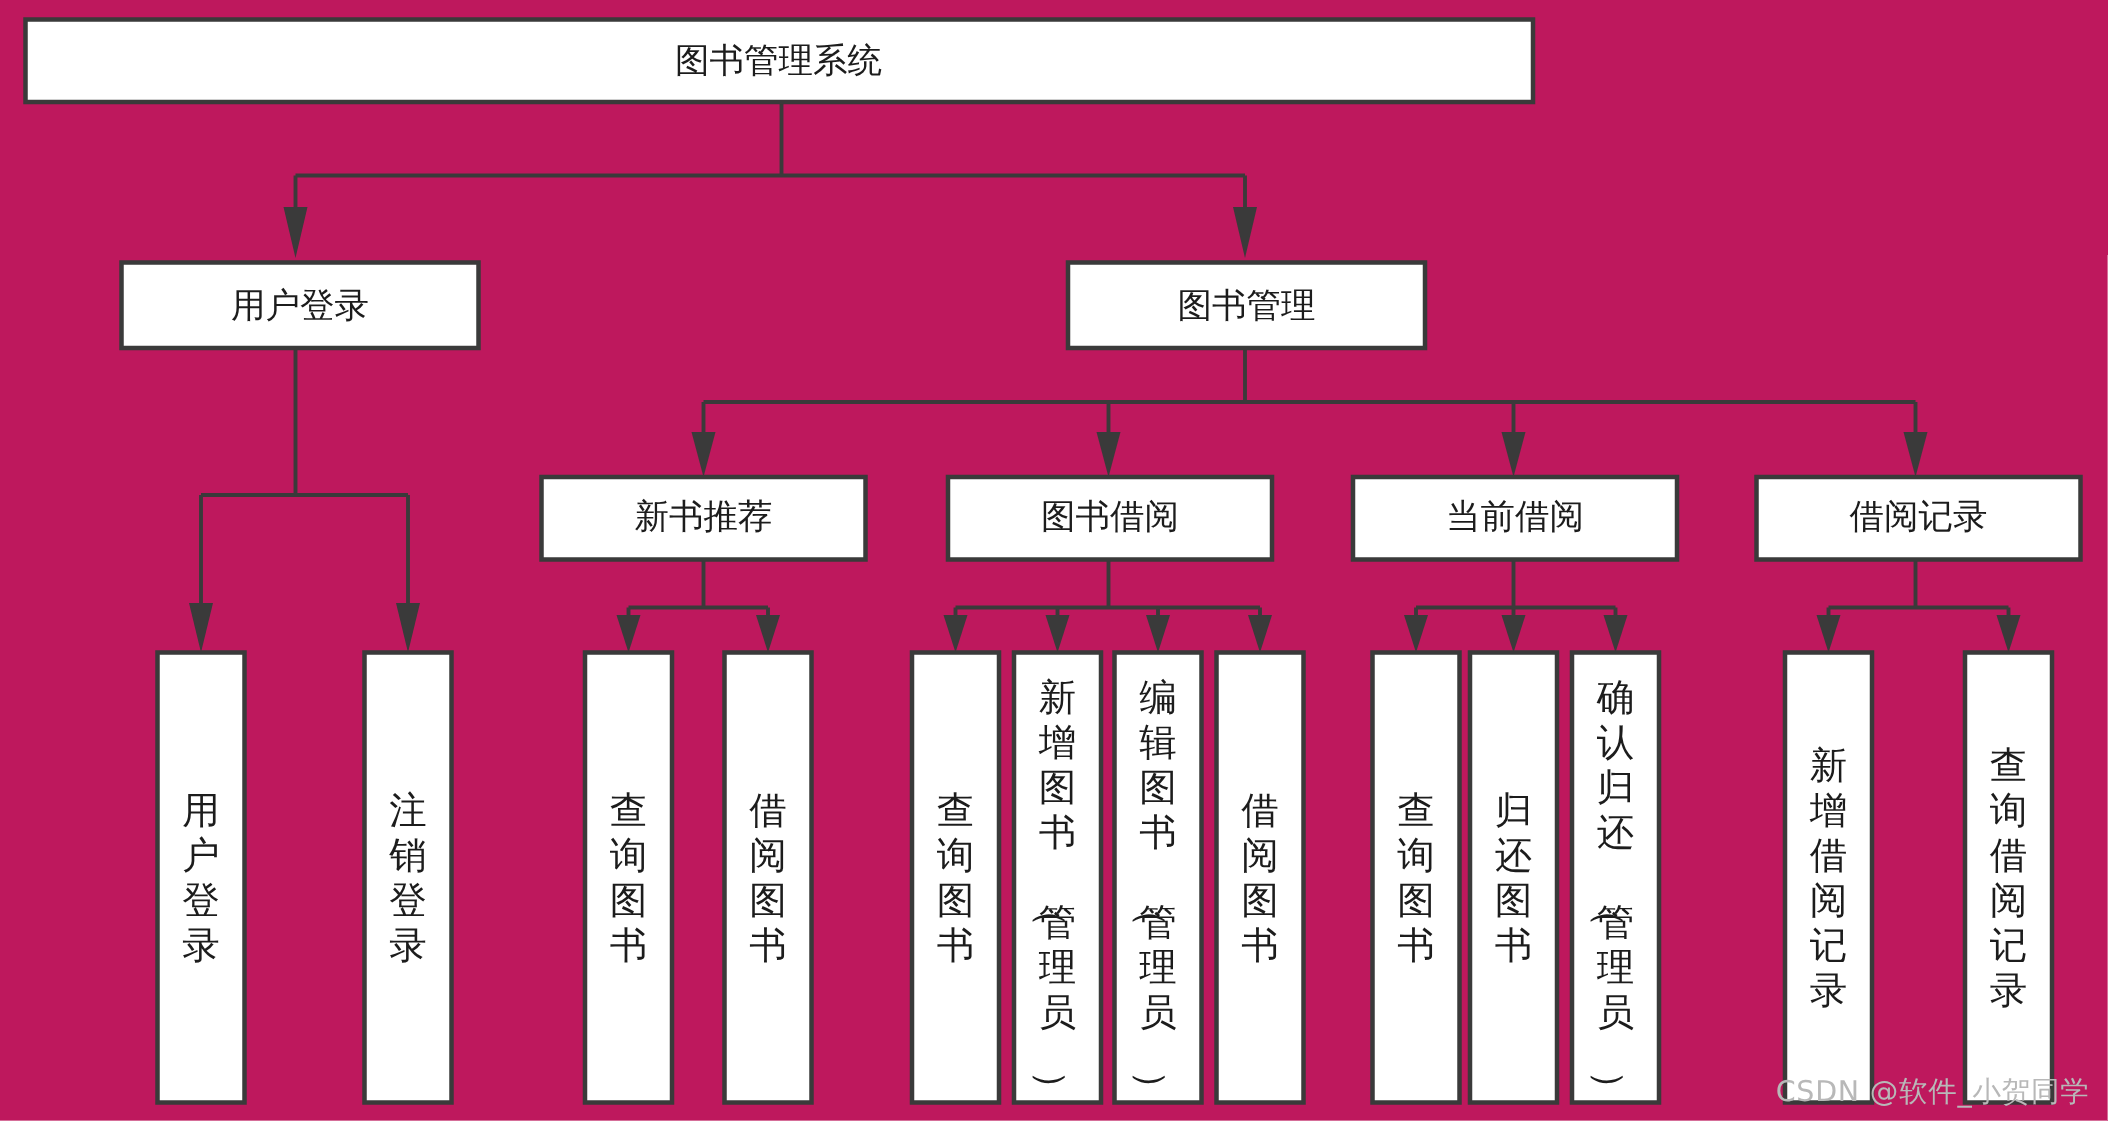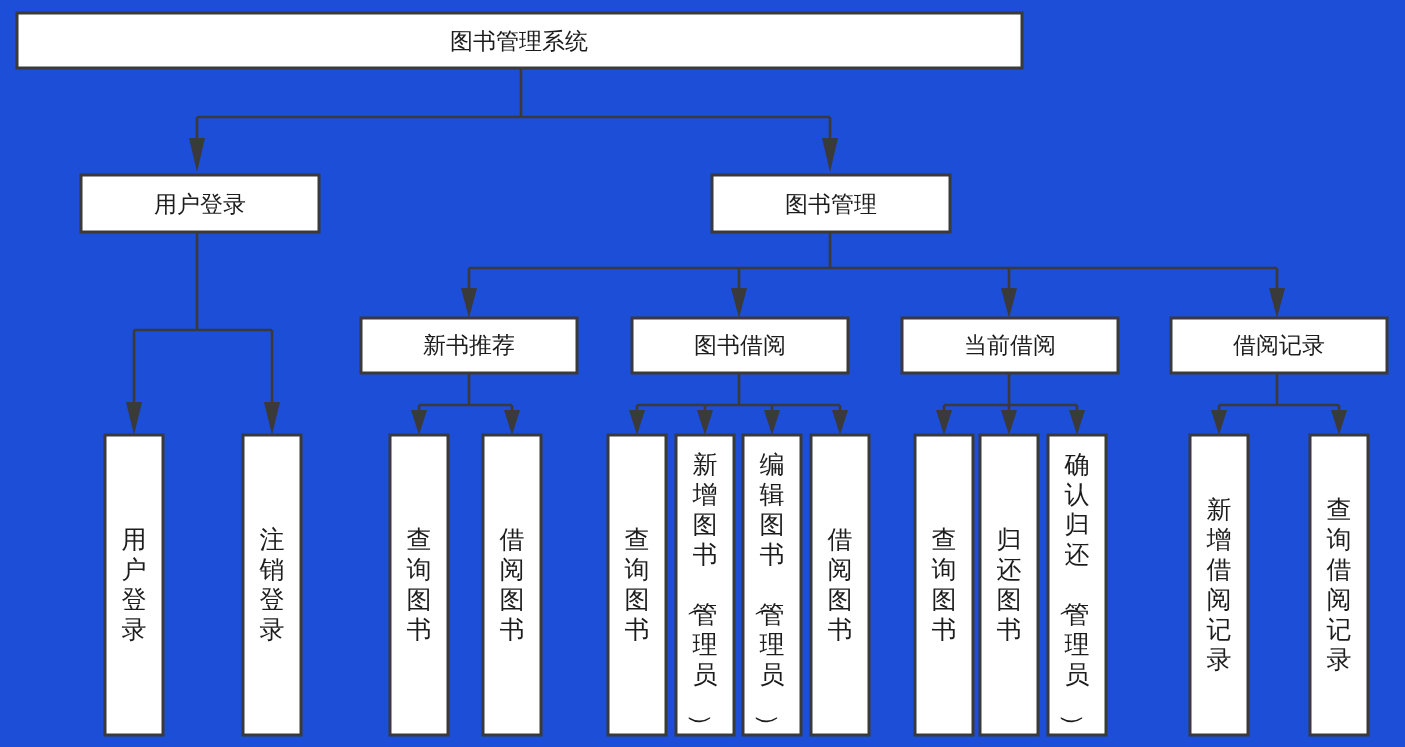--- a/index.html
+++ b/index.html
@@ -11,21 +11,21 @@
   body {
     width: 1405px;
     height: 747px;
     overflow: hidden;
     font-family: "DejaVu Sans", "Liberation Sans", sans-serif;
   }
   #diagram-root {
     position: relative;
     width: 1405px;
     height: 747px;
-    background: #1d4ed8;
+    background: #be185d;
   }
   svg#tree-svg {
     position: absolute;
     left: 0;
     top: 0;
     width: 1405px;
     height: 747px;
     display: block;
   }
   .node-box {
@@ -236,13 +236,14 @@
       <text class="node-label-v" x="1219"><tspan x="1219" y="518.4">新</tspan><tspan x="1219" y="548.4">增</tspan><tspan x="1219" y="578.4">借</tspan><tspan x="1219" y="608.4">阅</tspan><tspan x="1219" y="638.4">记</tspan><tspan x="1219" y="668.4">录</tspan></text>
     </g>
 
     <g>
       <rect class="node-box" x="1310" y="435" width="58" height="300"></rect>
       <text class="node-label-v" x="1339"><tspan x="1339" y="518.4">查</tspan><tspan x="1339" y="548.4">询</tspan><tspan x="1339" y="578.4">借</tspan><tspan x="1339" y="608.4">阅</tspan><tspan x="1339" y="638.4">记</tspan><tspan x="1339" y="668.4">录</tspan></text>
     </g>
 
   </svg>
 
+  <div class="watermark">CSDN @软件_小贺同学</div>
 </div>
 
 </body></html>

